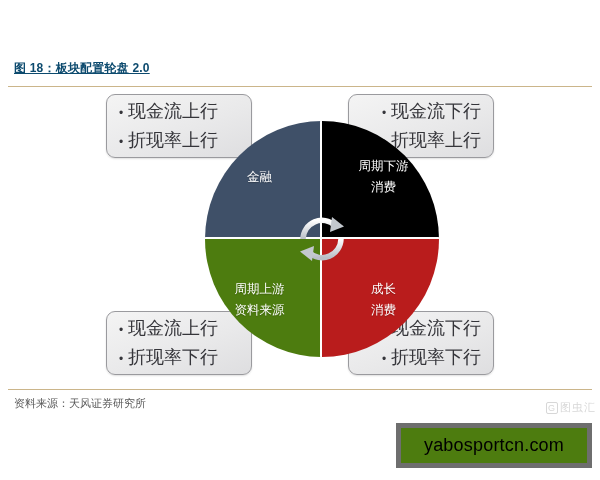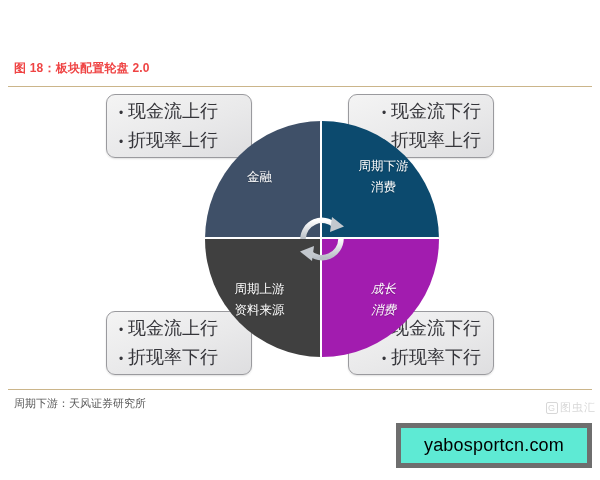--- a/index.html
+++ b/index.html
@@ -16,23 +16,24 @@
     color: #3d3d3d;
   }
 
   
   .fig-title {
     position: absolute;
     left: 14px;
     top: 60px;
     font-size: 12px;
     font-weight: bold;
-    color: #ef4444;
+    color: #0c4a6e;
     letter-spacing: 0.2px;
     white-space: nowrap;
+    text-decoration: underline;
   }
   .rule {
     position: absolute;
     left: 8px;
     width: 584px;
     height: 1px;
     background: #cbb58a;
   }
   .rule-top { top: 86px; }
   .rule-bottom { top: 389px; }
@@ -73,42 +74,41 @@
     left: 0; top: 0;
     background: #3f5068;
     border-radius: 100% 0 0 0;
     border-right: 2.5px solid #ffffff;
     border-bottom: 2.5px solid #ffffff;
     padding-right: 6px;
     padding-bottom: 4px;
   }
   .quad-tr {
     right: 0; top: 0;
-    background: #0c4a6e;
+    background: #000000;
     border-radius: 0 100% 0 0;
     border-bottom: 2.5px solid #ffffff;
     padding-left: 6px;
     padding-bottom: 4px;
     text-align: center;
   }
   .quad-bl {
     left: 0; bottom: 0;
-    background: #404040;
+    background: #4d7c0f;
     border-radius: 0 0 0 100%;
     border-right: 2.5px solid #ffffff;
     padding-right: 6px;
     padding-top: 4px;
   }
   .quad-br {
     right: 0; bottom: 0;
-    background: #a21caf;
+    background: #b91c1c;
     border-radius: 0 0 100% 0;
     padding-left: 6px;
     padding-top: 4px;
-    font-style: italic;
   }
   .quad span { display: block; white-space: nowrap; }
 
   
   .cycle {
     position: absolute;
     left: 50%;
     top: 50%;
     width: 62px;
     height: 62px;
@@ -171,21 +171,21 @@
     width: 196px;
     height: 45px;
     background: #6e6e6e;
     display: flex;
     align-items: center;
     justify-content: center;
   }
   .wm-banner-inner {
     width: 186px;
     height: 35px;
-    background: #5eead4;
+    background: #4d7c0f;
     display: flex;
     align-items: center;
     justify-content: center;
     color: #000000;
     font-size: 18px;
     letter-spacing: 0.2px;
   }
 </style>
 </head>
 <body>
@@ -240,21 +240,21 @@
 
     <path d="M12,31 A19,19 0 0 1 44,17.5" fill="none" stroke="url(#gArrow)" stroke-width="5.5" stroke-linecap="butt"></path>
     <path d="M41,9 L53,18.5 L39,24 Z" fill="#c3c8ce"></path>
 
     <path d="M50,31 A19,19 0 0 1 18,44.5" fill="none" stroke="url(#gArrow)" stroke-width="5.5" stroke-linecap="butt"></path>
     <path d="M21,53 L9,43.5 L23,38 Z" fill="#c3c8ce"></path>
   </svg>
 </div>
 
 <div class="rule rule-bottom"></div>
-<div class="source">周期下游：天风证券研究所</div>
+<div class="source">资料来源：天风证券研究所</div>
 
 <div class="wm-logo">
   <span class="mark">G</span><span>图虫汇</span>
 </div>
 
 <div class="wm-banner">
   <div class="wm-banner-inner">yabosportcn.com</div>
 </div>
 
 </body></html>

